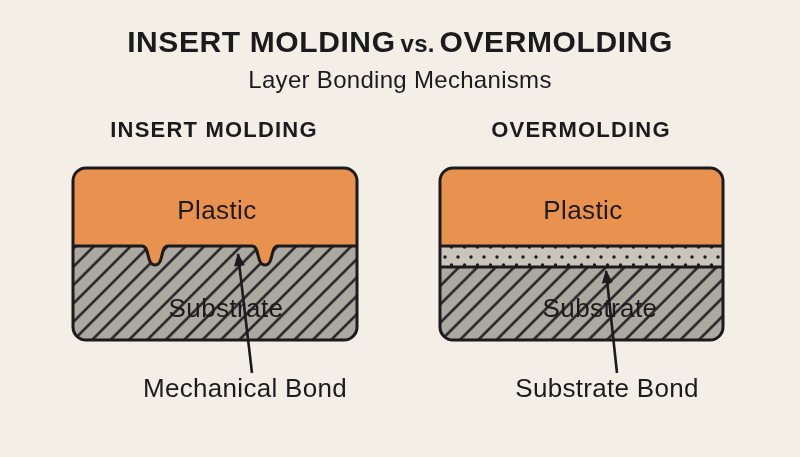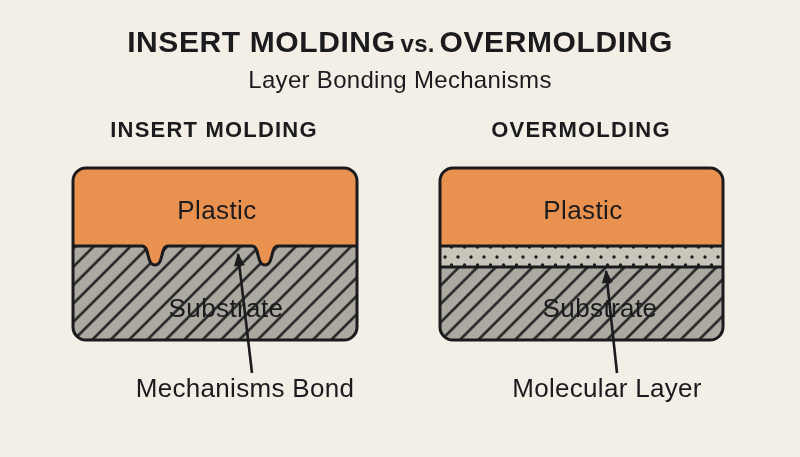--- a/index.html
+++ b/index.html
@@ -95,15 +95,15 @@
 
   <div class="label heading heading-left">INSERT MOLDING</div>
   <div class="label heading heading-right">OVERMOLDING</div>
 
   <div class="label layer-label plastic-left">Plastic</div>
   <div class="label layer-label plastic-right">Plastic</div>
 
   <div class="label layer-label substrate-left">Substrate</div>
   <div class="label layer-label substrate-right">Substrate</div>
 
-  <div class="label bond-label bond-left">Mechanisms Bond</div>
-  <div class="label bond-label bond-right">Molecular Layer</div>
+  <div class="label bond-label bond-left">Mechanical Bond</div>
+  <div class="label bond-label bond-right">Substrate Bond</div>
 </div>
 
 </body></html>

